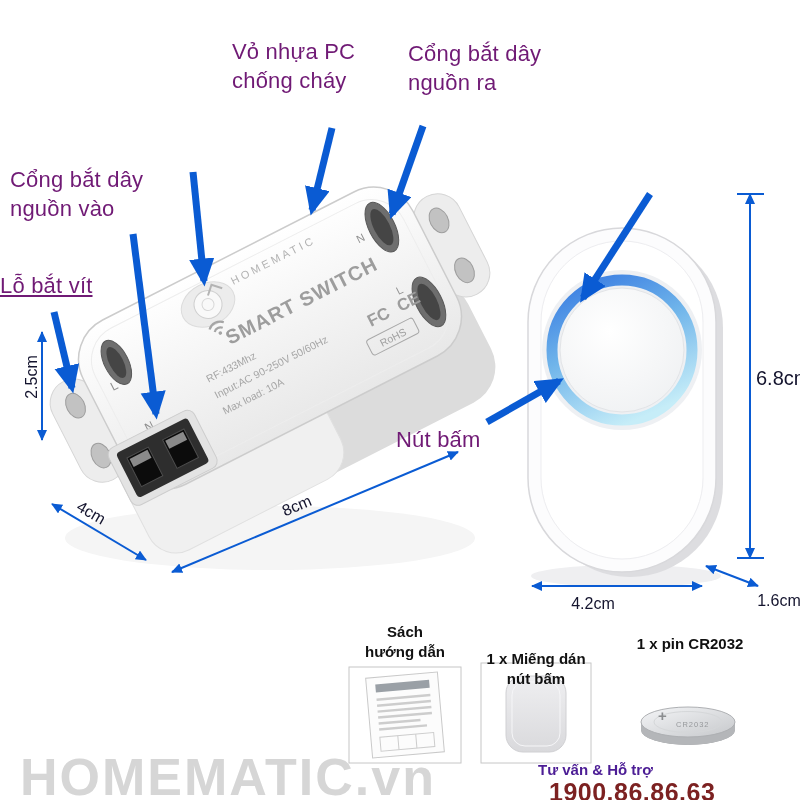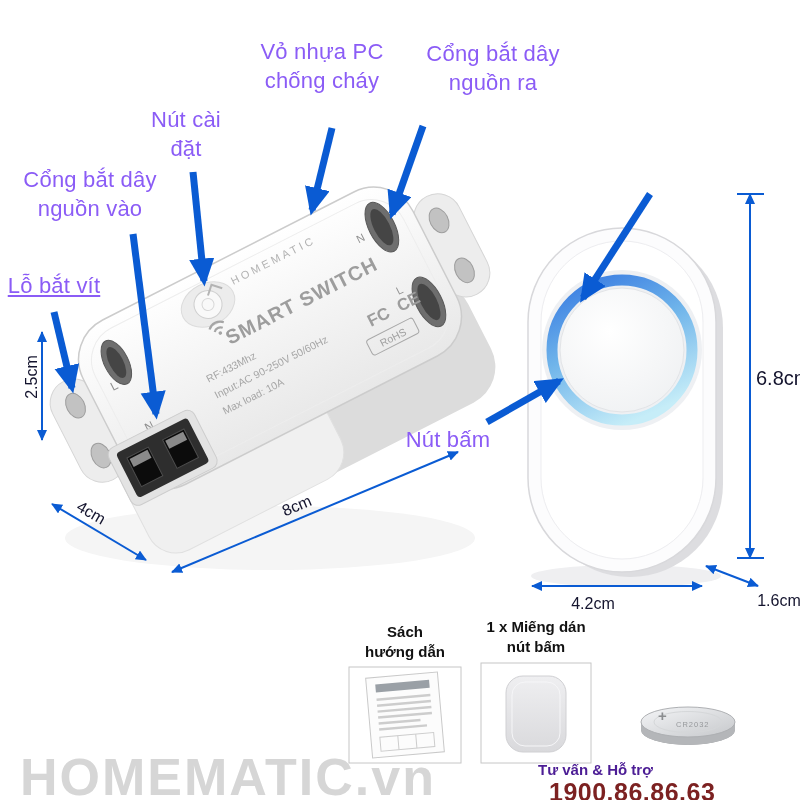--- a/index.html
+++ b/index.html
@@ -1,20 +1,20 @@
 <!DOCTYPE html>
 <html><head>
 <meta charset="utf-8">
 <style>
   html,body{margin:0;padding:0;background:#ffffff;}
   .stage{position:relative;width:800px;height:800px;background:#ffffff;overflow:hidden;
          font-family:"Liberation Sans","DejaVu Sans",sans-serif;}
   svg.layer{position:absolute;left:0;top:0;}
   svg text{font-family:"Liberation Sans","DejaVu Sans",sans-serif;}
-  .anno{position:absolute;color:#8b5cf6;font-size:22px;font-weight:500;text-align:center;
+  .anno{position:absolute;color:#701a75;font-size:22px;font-weight:500;
         white-space:pre-line;line-height:1.3;letter-spacing:.2px;}
   .dim{position:absolute;color:#14142e;font-size:16px;font-weight:500;text-align:center;}
   .acc-label{position:absolute;color:#111111;font-size:15px;font-weight:700;text-align:center;
         white-space:pre-line;line-height:1.35;}
   .watermark{position:absolute;left:20px;top:747px;font-size:52px;font-weight:700;
         color:#d6d6d6;letter-spacing:2px;}
   .support{position:absolute;left:538px;top:761px;color:#4c1d95;font-size:15px;font-weight:700;}
   .hotline{position:absolute;left:549px;top:778px;color:#7c2121;font-size:25px;font-weight:700;letter-spacing:.5px;}
 </style>
 </head>
@@ -171,36 +171,35 @@
     <ellipse cx="688" cy="722" rx="34" ry="10.5" fill="none" stroke="#d5d7d9"></ellipse>
     <text x="658" y="721" font-size="15" font-weight="bold" fill="#8b8d90">+</text>
     <text x="676" y="727" font-size="7.5" fill="#96989b" letter-spacing="1">CR2032</text>
   </g>
 </svg>
 
 <div class="anno" style="left:232px;top:38px;width:180px;">Vỏ nhựa PC
 chống cháy</div>
 <div class="anno" style="left:408px;top:40px;width:170px;">Cổng bắt dây
 nguồn ra</div>
-<div class="anno" style="left:136px;top:106px;width:100px;">Nút cài
-đặt</div>
 <div class="anno" style="left:10px;top:166px;width:160px;">Cổng bắt dây
 nguồn vào</div>
 <div class="anno" style="left:0px;top:272px;width:108px;text-decoration:underline;">Lỗ bắt vít</div>
 <div class="anno" style="left:396px;top:426px;width:104px;">Nút bấm</div>
 
 <div class="dim" style="left:2px;top:368px;width:60px;transform:rotate(-90deg);">2.5cm</div>
 <div class="dim" style="left:60px;top:504px;width:62px;transform:rotate(30deg);">4cm</div>
 <div class="dim" style="left:262px;top:497px;width:70px;transform:rotate(-23deg);">8cm</div>
 <div class="dim" style="left:756px;top:367px;width:44px;text-align:left;font-size:20px;">6.8cm</div>
 <div class="dim" style="left:558px;top:595px;width:70px;">4.2cm</div>
 <div class="dim" style="left:744px;top:592px;width:70px;">1.6cm</div>
 
 <div class="acc-label" style="left:347px;top:622px;width:116px;">Sách
 hướng dẫn</div>
-<div class="acc-label" style="left:477px;top:617px;width:118px;">1 x Miếng dán
+<div class="acc-label" style="left:477px;top:649px;width:118px;">1 x Miếng dán
 nút bấm</div>
+<div class="acc-label" style="left:620px;top:634px;width:140px;">1 x pin CR2032</div>
 
 <div class="watermark">HOMEMATIC.vn</div>
 <div class="support">Tư vấn &amp; Hỗ trợ</div>
 <div class="hotline">1900.86.86.63</div>
 
 </div>
 
 </body></html>

